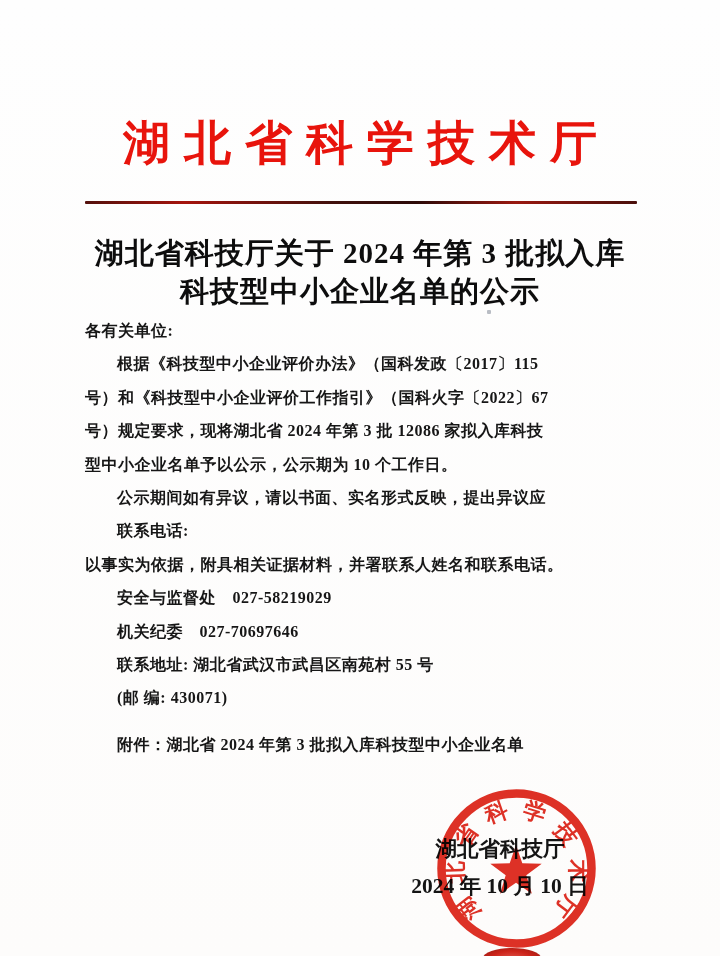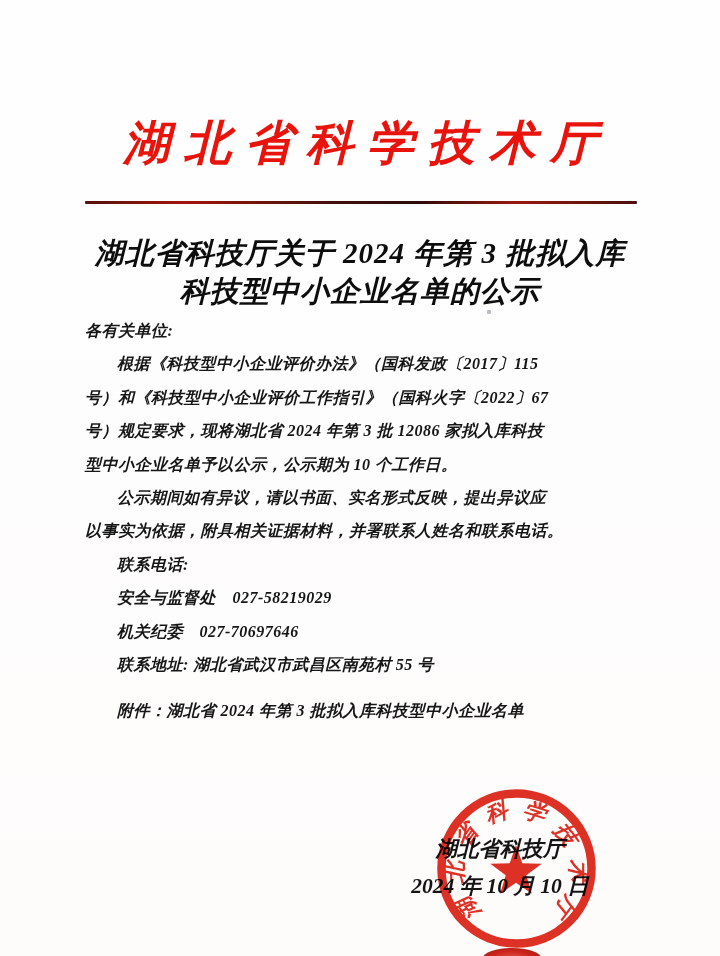--- a/index.html
+++ b/index.html
@@ -7,21 +7,20 @@
   body {
     font-family: "Liberation Serif", "DejaVu Serif", serif;
     background: #ffffff;
   }
   .page {
     position: relative;
     width: 720px;
     height: 956px;
     background: linear-gradient(180deg, #fefefe 0%, #fdfcfb 100%);
     overflow: hidden;
-    font-style: italic;
   }
 
   
   .letterhead {
     position: absolute;
     top: 112px;
     left: 0;
     width: 720px;
     text-align: center;
     font-size: 47px;
@@ -139,25 +138,26 @@
 
   <div class="speck"></div>
 
   <div class="body-text">
     <div class="line">各有关单位:</div>
     <div class="line ind">根据《科技型中小企业评价办法》（国科发政〔2017〕115</div>
     <div class="line">号）和《科技型中小企业评价工作指引》（国科火字〔2022〕67</div>
     <div class="line">号）规定要求，现将湖北省 2024 年第 3 批 12086 家拟入库科技</div>
     <div class="line">型中小企业名单予以公示，公示期为 10 个工作日。</div>
     <div class="line ind">公示期间如有异议，请以书面、实名形式反映，提出异议应</div>
+    <div class="line ind">联系电话:</div>
     <div class="line">以事实为依据，附具相关证据材料，并署联系人姓名和联系电话。</div>
-    <div class="line ind">联系电话:</div>
     <div class="line ind">安全与监督处　027-58219029</div>
     <div class="line ind">机关纪委　027-70697646</div>
     <div class="line ind">联系地址: 湖北省武汉市武昌区南苑村 55 号</div>
+    <div class="line ind">(邮 编: 430071)</div>
     <div class="line ind attachment">附件：湖北省 2024 年第 3 批拟入库科技型中小企业名单</div>
   </div>
 
   <div class="sig-block">
     <div class="sig-org">湖北省科技厅</div>
     <div class="sig-date">2024 年 10 月 10 日</div>
   </div>
 
   <div class="seal">
     <svg viewBox="0 0 161 161" xmlns="http://www.w3.org/2000/svg">

